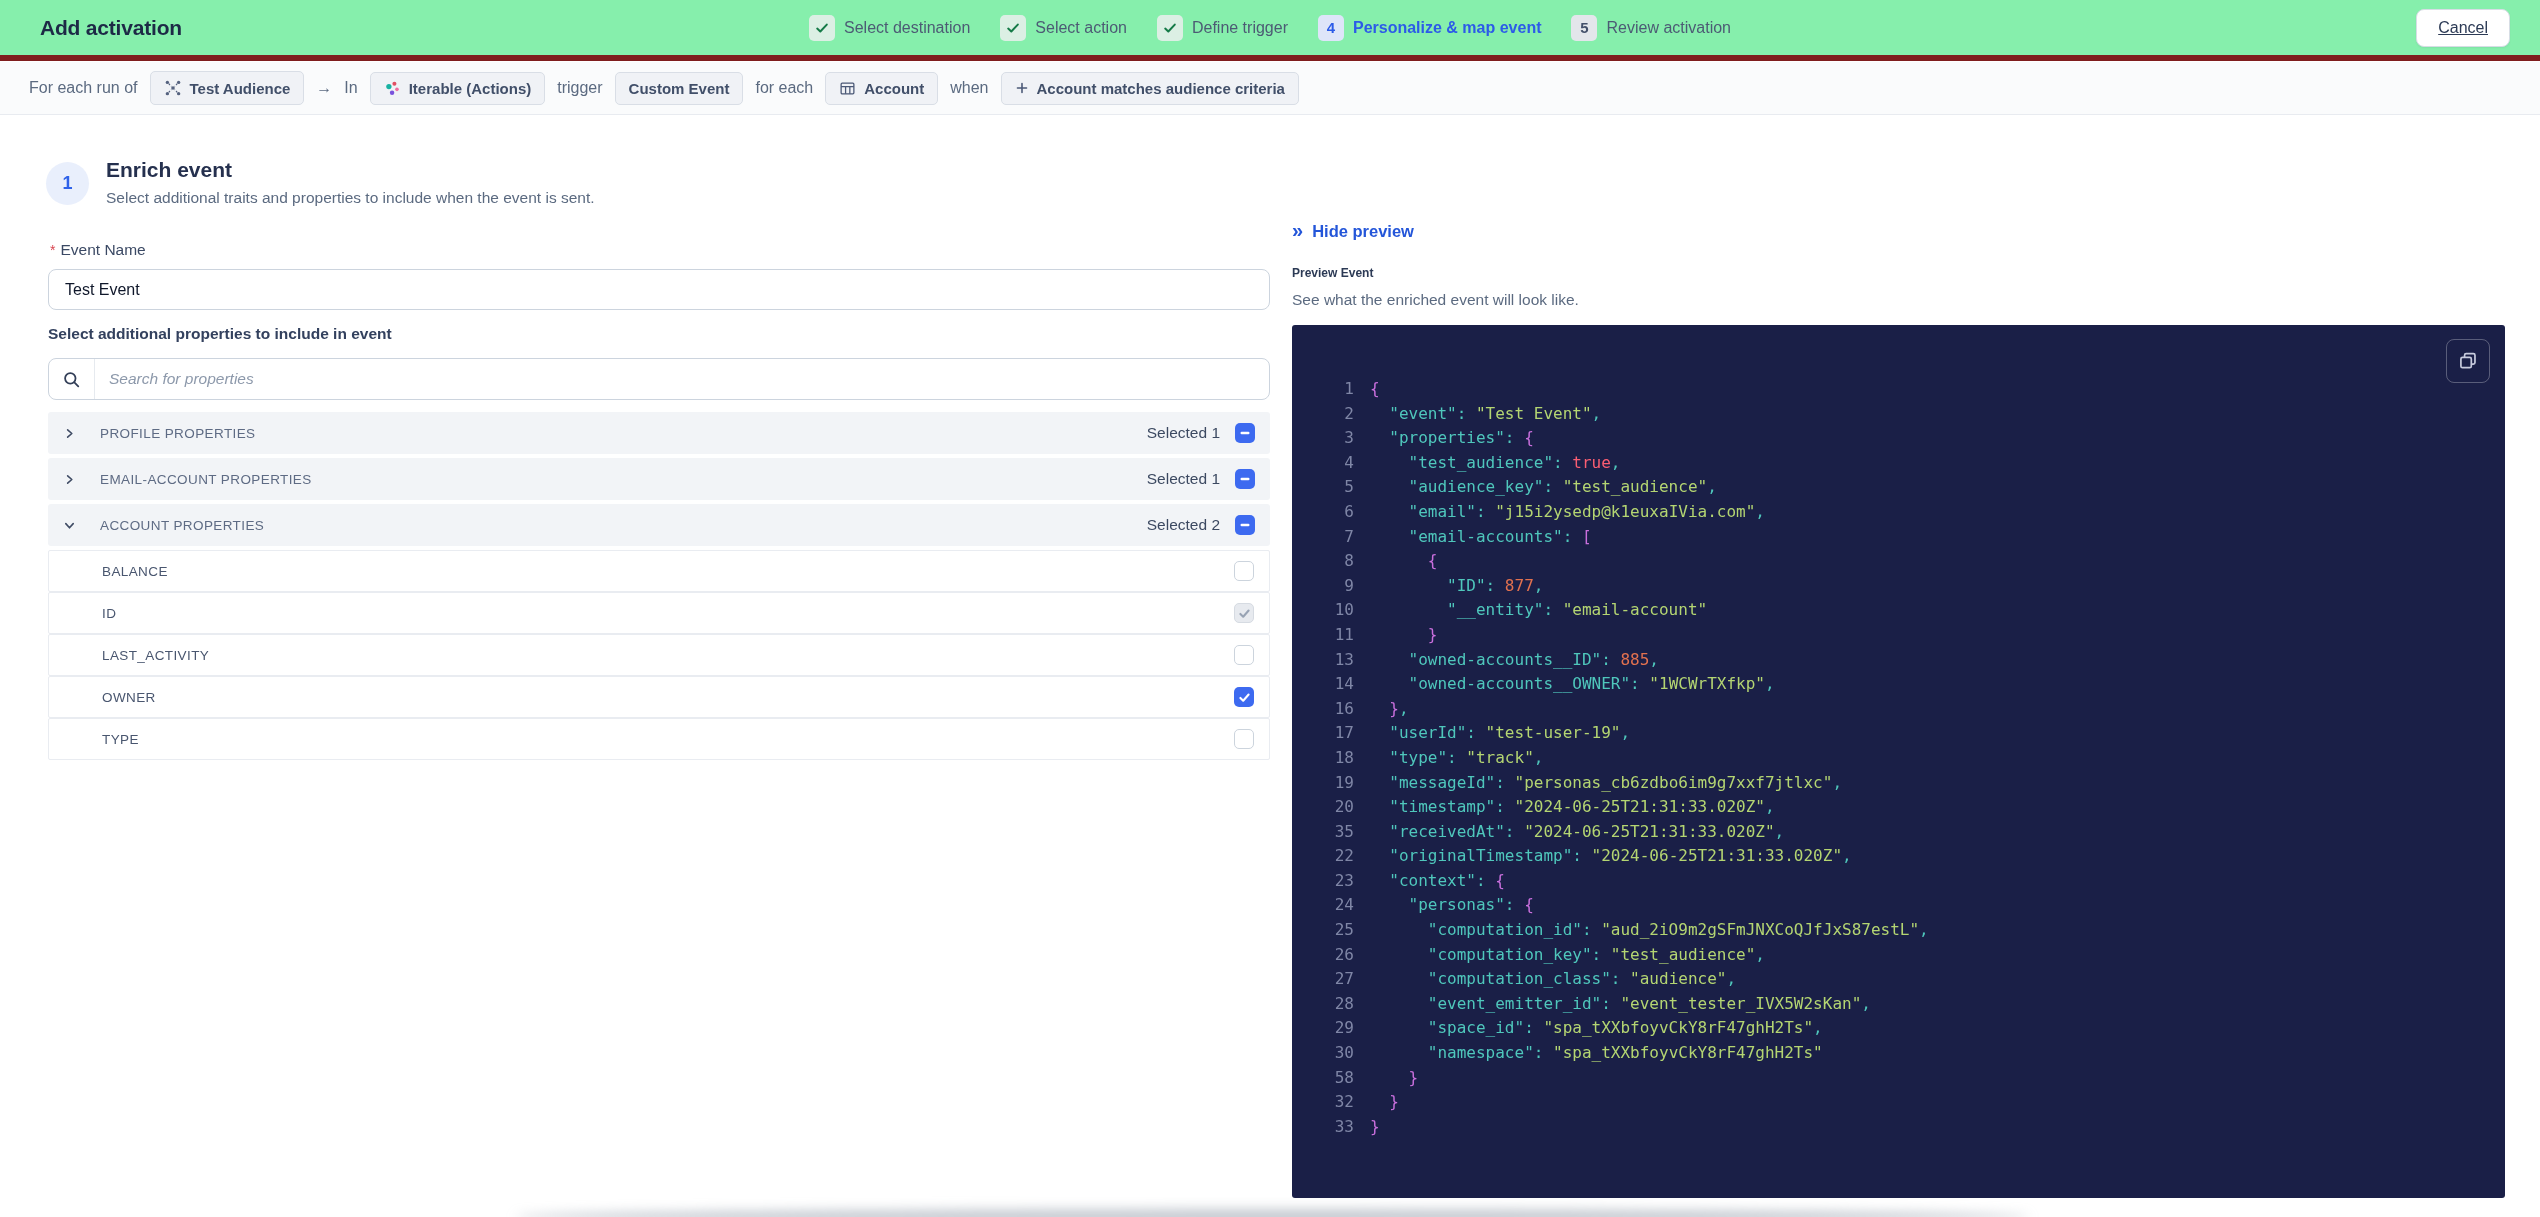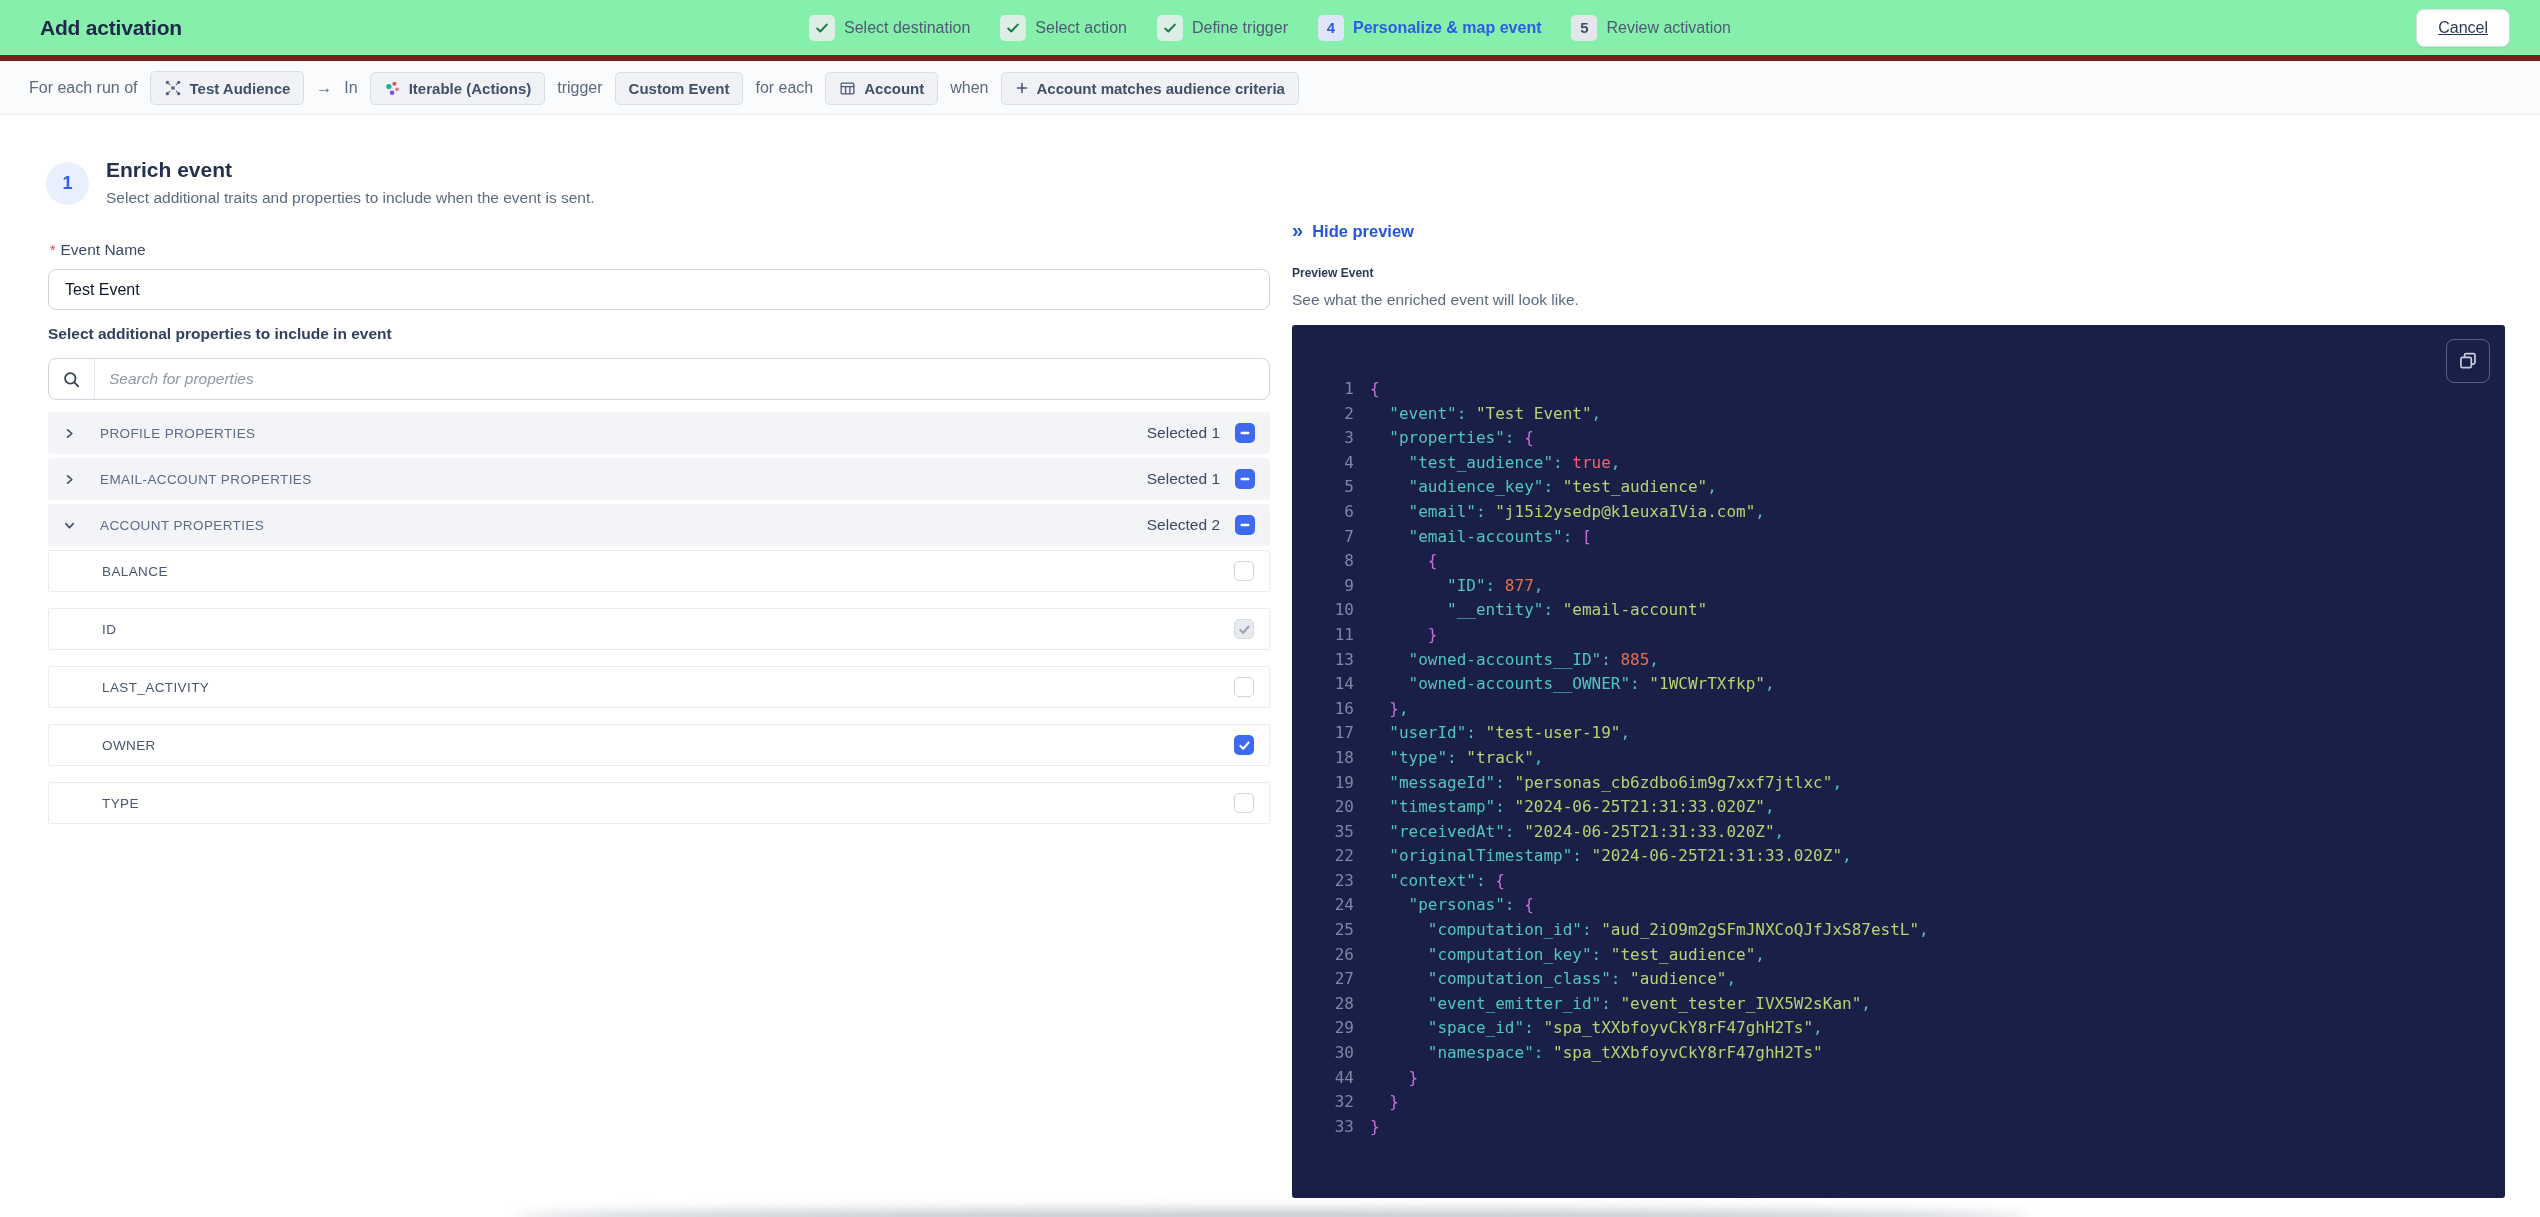--- a/index.html
+++ b/index.html
@@ -91,21 +91,21 @@
   .prop-group-header {
     height:42px; background:#f2f4f7; border-radius:3px;
     display:flex; align-items:center; padding:0 15px; margin-bottom:4px; cursor:pointer;
   }
   .chev { width:16px; display:flex; align-items:center; }
   .group-label { margin-left:21px; font-size:13.5px; color:#5e6b84; letter-spacing:0.4px; font-weight:500; }
   .flex-spacer { flex:1; }
   .selected-label { font-size:15.5px; color:#3c4961; margin-right:15px; }
   .prop-row {
     height:42px; background:#fff; border:1px solid #e9ecf1; border-radius:2px;
-    display:flex; align-items:center; padding:0 15px 0 53px; margin-bottom:16px;
+    display:flex; align-items:center; padding:0 15px 0 53px; margin-bottom:0;
   }
   .prop-label { font-size:13.5px; color:#49566f; letter-spacing:0.4px; }
   .cb {
     width:20px; height:20px; border-radius:5px; flex:none;
     display:flex; align-items:center; justify-content:center; cursor:pointer;
   }
   .prop-row .cb { margin-left:auto; }
   .cb-none { border:1px solid #ccd4dd; background:#fff; }
   .cb-ind, .cb-checked { background:#3d6af0; }
   .cb-disabled { background:#e7eaef; border:1px solid #d6dbe2; }
@@ -463,21 +463,21 @@
         </div>
         <div class="code-line">
           <span class="ln">29</span>
           <span class="lc"><span class="tok-w">      </span><span class="tok-k">"space_id"</span><span class="tok-d">: </span><span class="tok-s">"spa_tXXbfoyvCkY8rF47ghH2Ts"</span><span class="tok-d">,</span></span>
         </div>
         <div class="code-line">
           <span class="ln">30</span>
           <span class="lc"><span class="tok-w">      </span><span class="tok-k">"namespace"</span><span class="tok-d">: </span><span class="tok-s">"spa_tXXbfoyvCkY8rF47ghH2Ts"</span></span>
         </div>
         <div class="code-line">
-          <span class="ln">44</span>
+          <span class="ln">58</span>
           <span class="lc"><span class="tok-w">    </span><span class="tok-p">}</span></span>
         </div>
         <div class="code-line">
           <span class="ln">32</span>
           <span class="lc"><span class="tok-w">  </span><span class="tok-p">}</span></span>
         </div>
         <div class="code-line">
           <span class="ln">33</span>
           <span class="lc"><span class="tok-p">}</span></span>
         </div>

